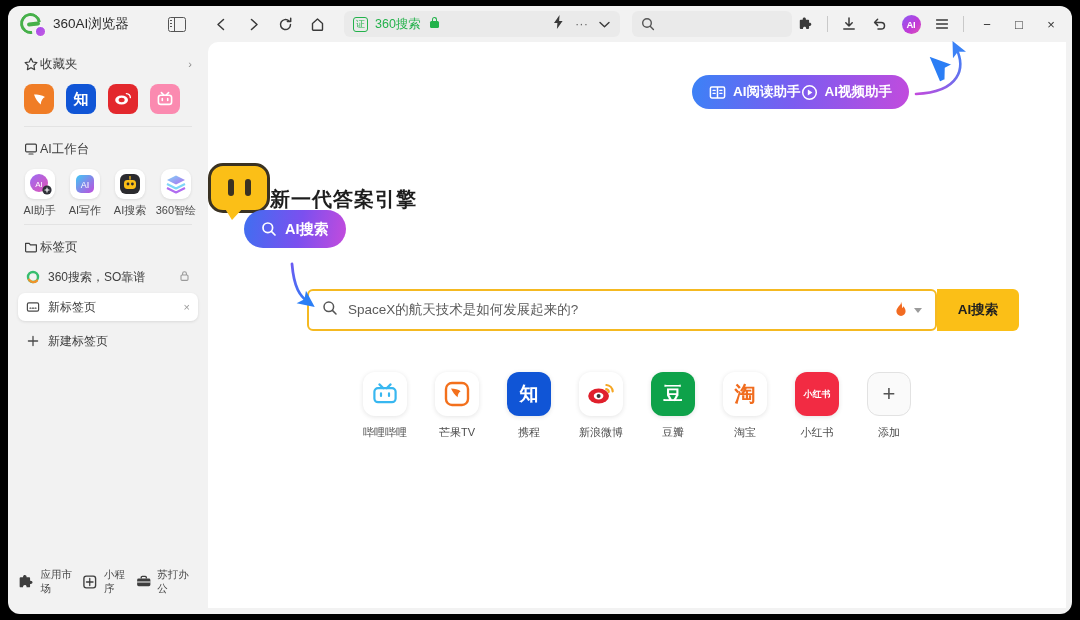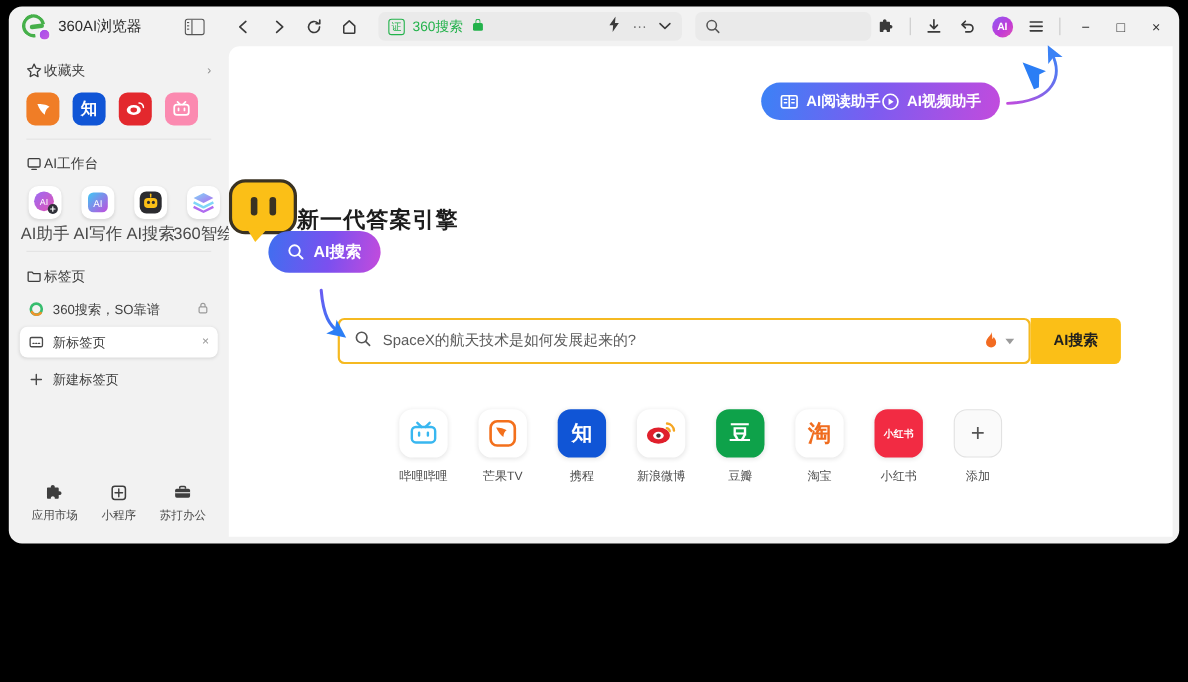--- a/index.html
+++ b/index.html
@@ -9,21 +9,21 @@
   }
   body {
     width: 1080px;
     height: 620px;
     overflow: hidden;
     font-family: "Liberation Sans", "DejaVu Sans", sans-serif;
   }
   .window {
     position: absolute;
     left: 8px; top: 6px;
-    width: 1064px; height: 488px;
+    width: 1064px; height: 608px;
     background: #f2f2f2;
     border-radius: 12px;
     overflow: hidden;
     box-shadow: 0 2px 10px rgba(0,0,0,.35);
   }
 
   
   .topbar {
     position: absolute; left: 0; top: 0;
     width: 1064px; height: 36px;
@@ -243,21 +243,21 @@
     gap: 4px;
   }
   .ai-tile {
     width: 30px; height: 30px;
     border-radius: 9px;
     background: #fff;
     display: flex; align-items: center; justify-content: center;
     box-shadow: 0 1px 3px rgba(0,0,0,.10);
     overflow: hidden;
   }
-  .ai-label { font-size: 15px; color: #4a4a4a; white-space: nowrap; }
+  .ai-label { font-size: 11px; color: #4a4a4a; white-space: nowrap; }
 
   .tab-item {
     display: flex; align-items: center;
     gap: 8px;
     height: 28px;
     padding: 0 8px;
     border-radius: 7px;
     font-size: 12px;
     color: #3e3e3e;
     margin: 2px 0;
@@ -269,21 +269,21 @@
   .tab-item .tab-label { white-space: nowrap; overflow: hidden; text-overflow: ellipsis; flex: 1; }
   .tab-item .tail { color: #9a9a9a; font-size: 11px; }
 
   .bottom-row {
     position: absolute;
     left: 10px; right: 10px; bottom: 18px;
     display: flex;
     justify-content: space-around;
   }
   .bottom-item {
-    display: flex; flex-direction: column; align-items: center;
+    display: flex; flex-direction: row; align-items: center;
     gap: 5px;
     color: #4a4a4a;
     font-size: 10.5px;
   }
 
   
   .content {
     position: absolute;
     left: 200px; top: 36px;
     right: 6px; bottom: 6px;

